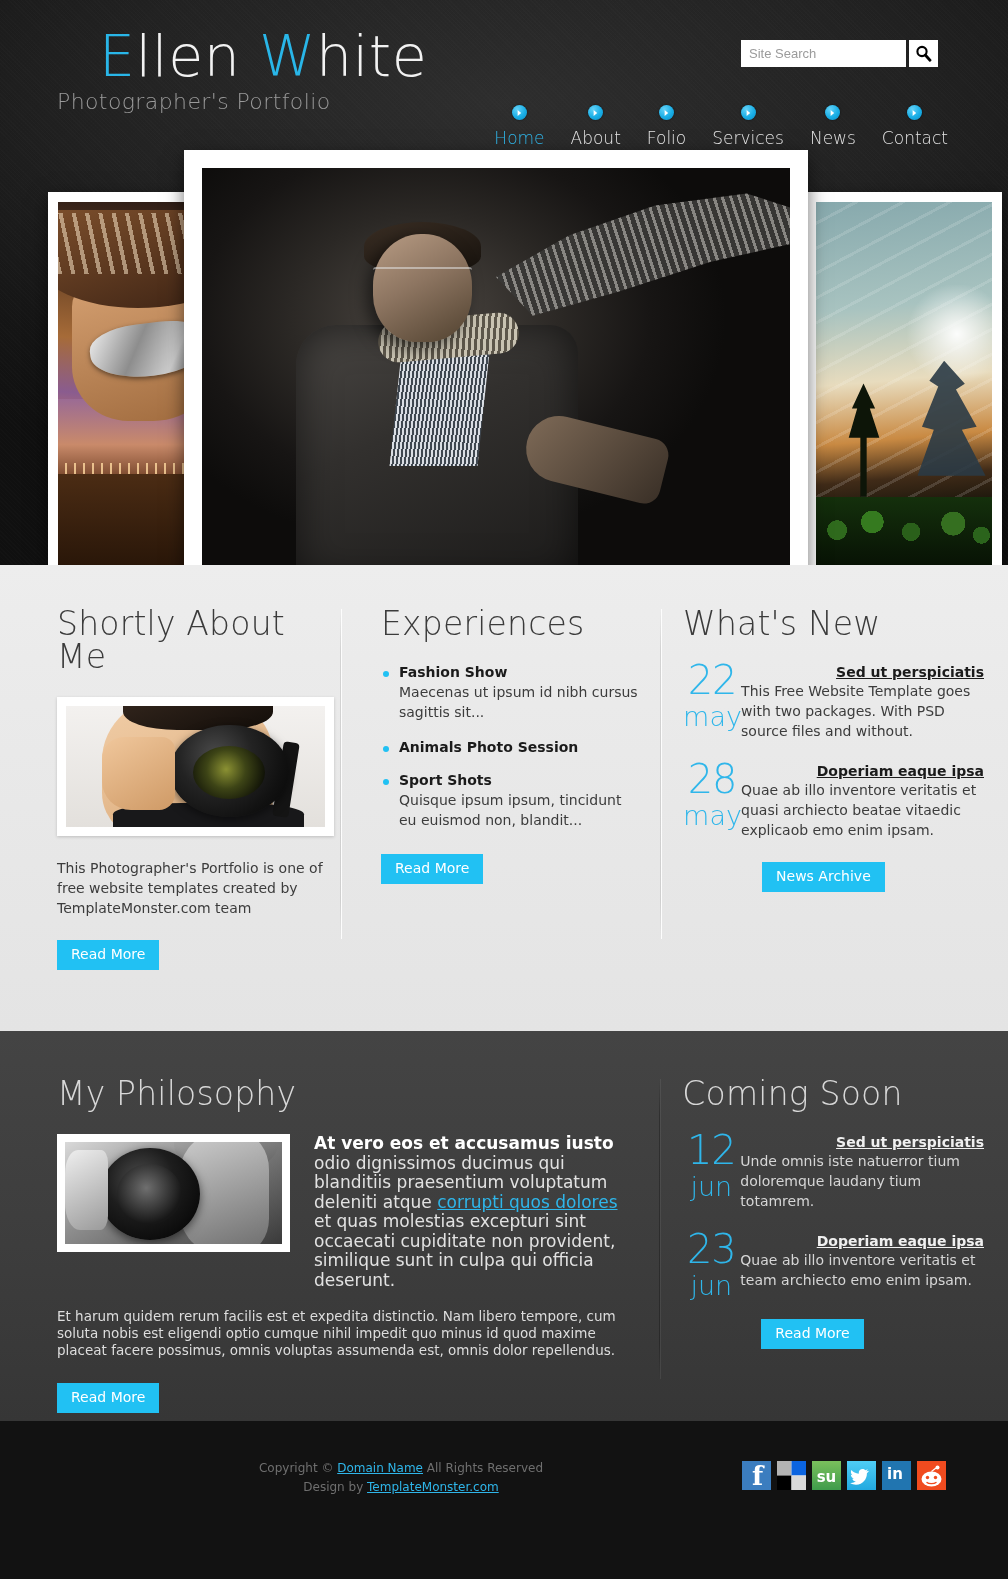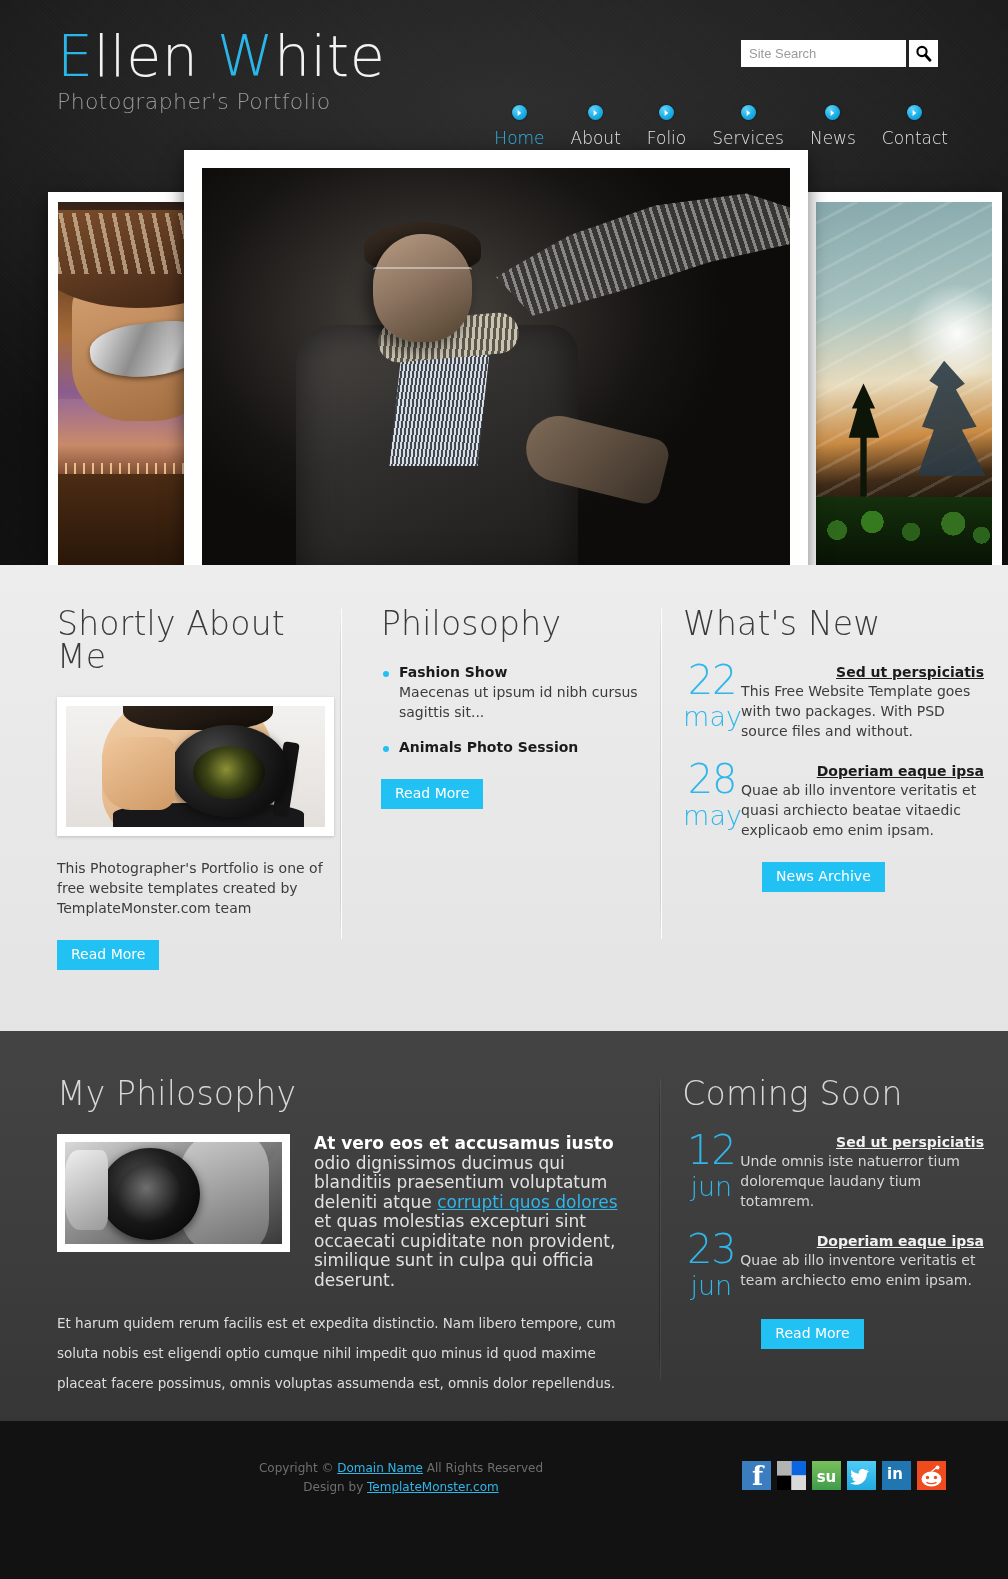--- a/index.html
+++ b/index.html
@@ -26,20 +26,21 @@
       repeating-linear-gradient(45deg, rgba(255,255,255,0.012) 0 1px, transparent 1px 3px),
       repeating-linear-gradient(-45deg, rgba(0,0,0,0.02) 0 1px, transparent 1px 3px);
     pointer-events:none;
   }
 
   .logo-wrap { position: absolute; left: 57px; top: 28px; z-index: 5;}
   .logo {
     font-size: 57px; font-weight: 300; letter-spacing: 0.5px;
     line-height: 1.0; white-space: nowrap;
     font-family: "DejaVu Sans", sans-serif;
+    margin-left: 42px;
   }
   .logo .c1 { color: #29b6e8; }
   .logo .c2 { color: #f2f2f2; }
   .logo-sub {
     margin-top: 4px;
     font-size: 22px; font-weight: 300; color: #9a9a9a;
     letter-spacing: 0.4px;
     font-family: "DejaVu Sans", sans-serif;
   }
 
@@ -350,21 +351,21 @@
     border-radius:40% 30% 28% 40%;
   }
   .art-bw .hair{
     position:absolute;right:2%;top:-26%;width:48%;height:56%;
     background:linear-gradient(160deg,#bdbdbd,#5c5c5c);border-radius:50%;
   }
 
   .philo-text { font-size: 17px; color: #e2e2e2; line-height: 19.5px; font-family: "DejaVu Sans", sans-serif; flex: 1;}
   .philo-text b { color: #ffffff; }
   .philo-text a { color: #2fb6ea; text-decoration: underline; }
-  .philo-para { font-size: 13.5px; color: #dddddd; line-height: 30px; font-family: "DejaVu Sans", sans-serif; width: 560px; margin-bottom: 24px;}
+  .philo-para { font-size: 13.5px; color: #dddddd; line-height: 17px; font-family: "DejaVu Sans", sans-serif; width: 560px; margin-bottom: 24px;}
 
   
   .footer {
     position: relative; height: 188px;
     background: #121212;
     padding-top: 38px;
   }
   .footer-inner{ display:flex; align-items:flex-start; }
   .copy { flex: 1; text-align: center; padding-left: 60px;}
   .copy p { font-size: 12px; color: #6f6f6f; line-height: 19px; font-family: "DejaVu Sans", sans-serif; }
@@ -522,28 +523,32 @@
             </div>
           </div>
         </div>
         <p class="about-text">This Photographer's Portfolio is one of free website templates created by TemplateMonster.com team</p>
         <button class="btn">Read More</button>
       </div>
 
       <div class="vline"></div>
 
       <div class="col col-exp">
-        <h2 class="title">Philosophy</h2>
+        <h2 class="title">Experiences</h2>
         <ul class="exp-list">
           <li>
             <span class="exp-name">Fashion Show</span>
             <span class="exp-desc">Maecenas ut ipsum id nibh cursus sagittis sit...</span>
           </li>
           <li>
             <span class="exp-name">Animals Photo Session</span>
+          </li>
+          <li>
+            <span class="exp-name">Sport Shots</span>
+            <span class="exp-desc">Quisque ipsum ipsum, tincidunt eu euismod non, blandit...</span>
           </li>
         </ul>
         <button class="btn">Read More</button>
       </div>
 
       <div class="vline"></div>
 
       <div class="col col-news">
         <h2 class="title">What's New</h2>
 

